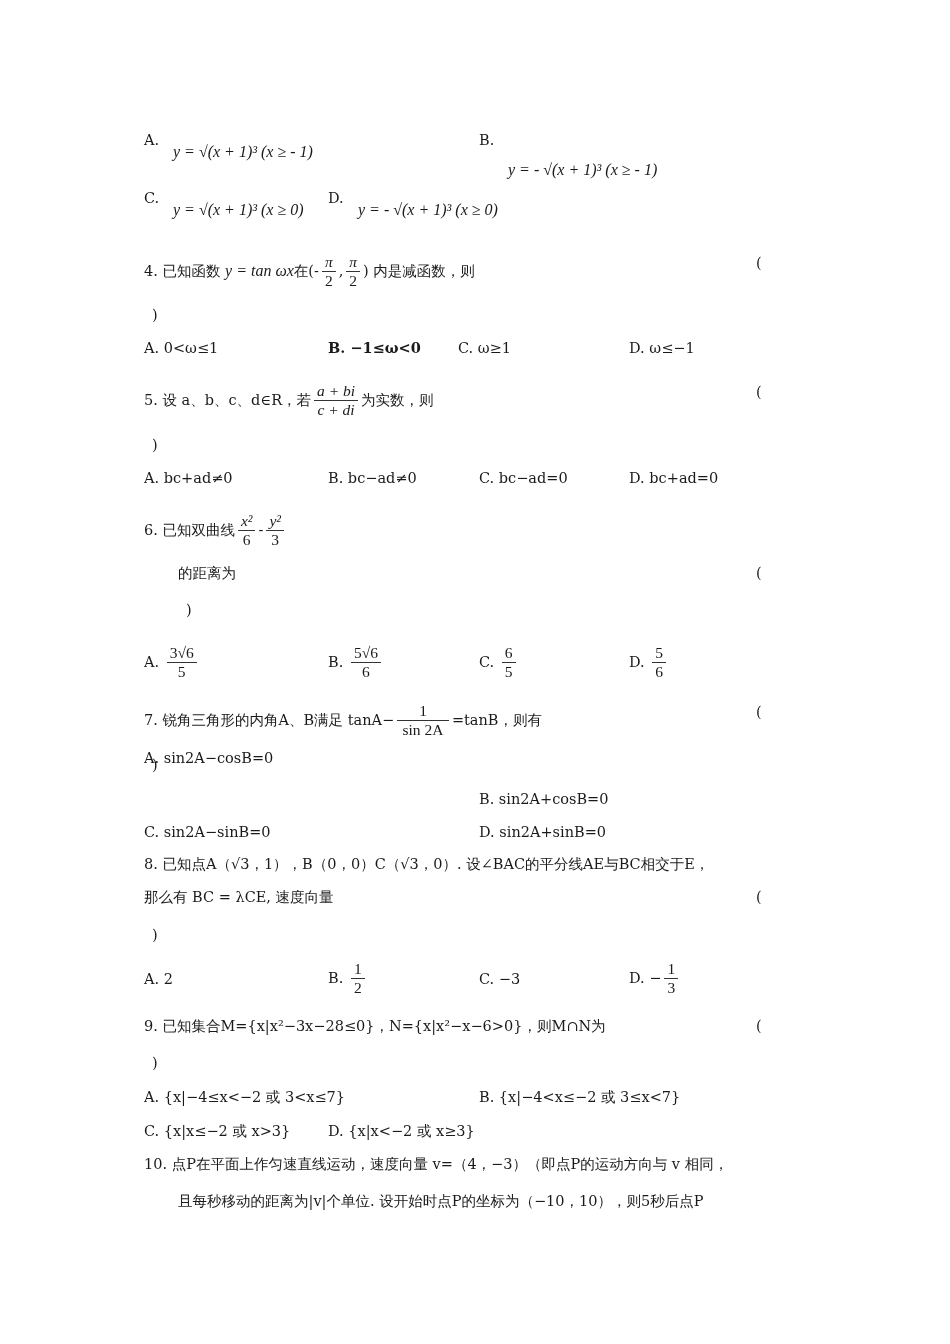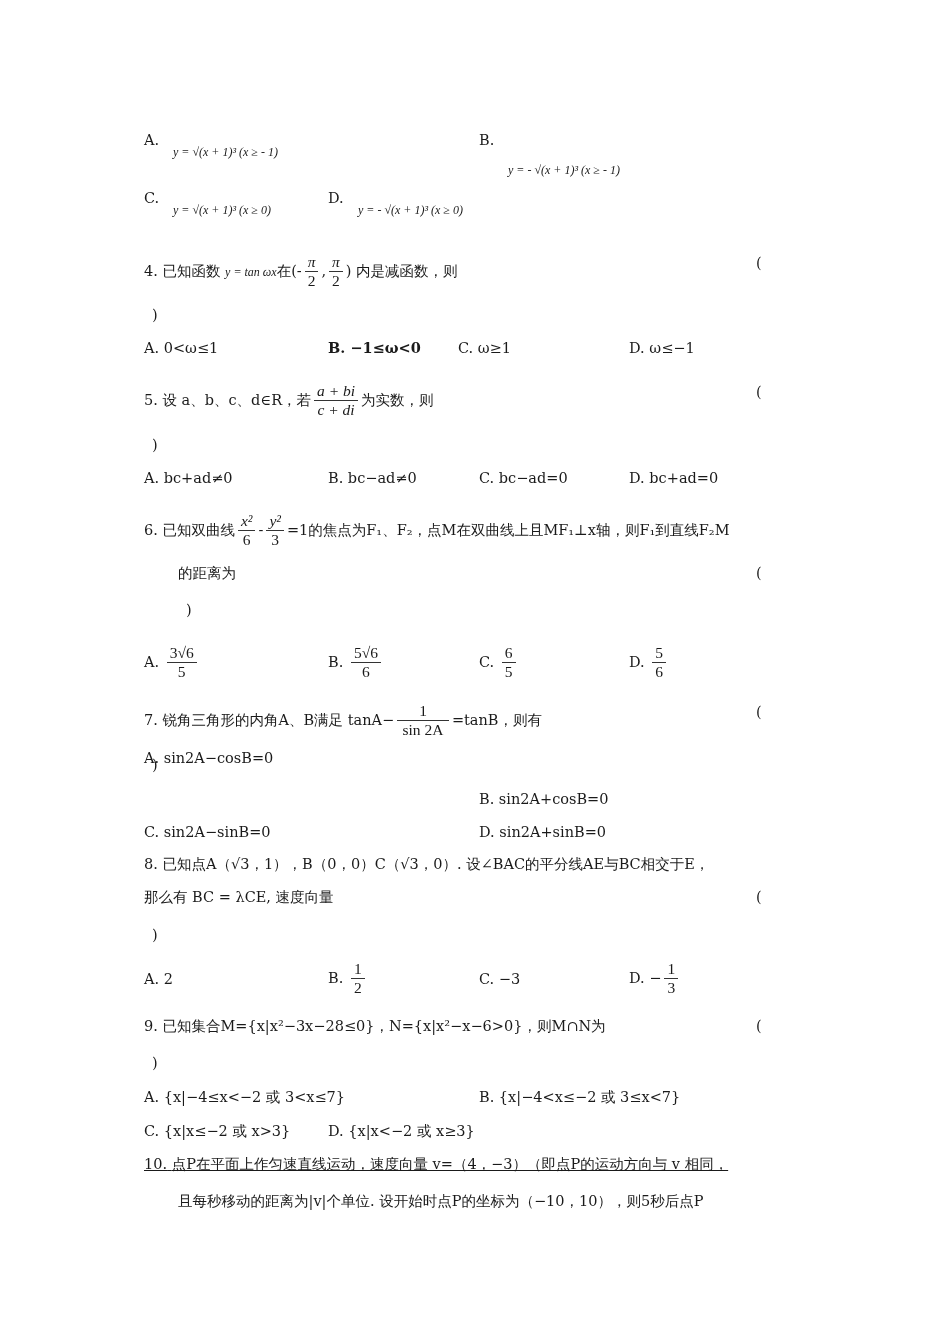--- a/index.html
+++ b/index.html
@@ -1,19 +1,19 @@
 <!DOCTYPE html>
 <html><head>
 <meta charset="utf-8">
 <style>
   html, body { margin:0; padding:0; background:#ffffff; }
   body { width:950px; height:1344px; position:relative; overflow:hidden;
          font-family:"DejaVu Serif", "Liberation Serif", serif; color:#1a1a1a; font-size:14.5px; }
   .abs { position:absolute; white-space:nowrap; line-height:20px; }
-  .m { font-family:"Liberation Serif", "DejaVu Serif", serif; font-size:12px; }
+  .m { font-family:"Liberation Serif", "DejaVu Serif", serif; font-size:16px; }
   .i { font-style:italic; }
   .frac { display:inline-flex; flex-direction:column; align-items:center; vertical-align:middle; font-family:"Liberation Serif", serif; font-size:15.5px; line-height:18px; margin:0 3px; }
   .frac .num { border-bottom:1px solid #333; padding:0 3px; }
   .frac .den { padding:0 3px; }
 </style>
 </head>
 <body>
 
 <div class="abs" style="left:144px;top:130px;">A.</div>
 <div class="abs m i" style="left:173px;top:142px;">y = √(x + 1)³ (x ≥ - 1)</div>
@@ -57,21 +57,21 @@
 <div class="abs" style="left:629px;top:468px;">D. bc+ad=0</div>
 
 <div class="abs" style="left:144px;top:512px;">
   <span>6.</span>
   <span>已知双曲线</span><span class="frac">
       <span class="num i">x²</span>
       <span class="den">6</span>
     </span>-<span class="frac">
       <span class="num i">y²</span>
       <span class="den">3</span>
-    </span><span>=1的焦点为F₁、F₂，点M在双曲线上且MF₁⊥x轴，则F₁到直线F₂M</span>
+    </span>
 </div>
 <div class="abs" style="left:178px;top:563px;">的距离为</div>
 <div class="abs" style="left:756px;top:563px;">(</div>
 <div class="abs" style="left:186px;top:600px;">)</div>
 
 <div class="abs" style="left:144px;top:644px;"><span>A.</span> <span class="frac">
       <span class="num">3√6</span>
       <span class="den">5</span>
     </span></div>
 <div class="abs" style="left:328px;top:644px;"><span>B.</span> <span class="frac">
@@ -123,17 +123,17 @@
   <span>9.</span>
   <span>已知集合M={x|x²−3x−28≤0}，N={x|x²−x−6&gt;0}，则M∩N为</span>
 </div>
 <div class="abs" style="left:756px;top:1016px;">(</div>
 <div class="abs" style="left:152px;top:1053px;">)</div>
 <div class="abs" style="left:144px;top:1087px;">A. {x|−4≤x&lt;−2 或 3&lt;x≤7}</div>
 <div class="abs" style="left:479px;top:1087px;">B. {x|−4&lt;x≤−2 或 3≤x&lt;7}</div>
 <div class="abs" style="left:144px;top:1121px;">C. {x|x≤−2 或 x&gt;3}</div>
 <div class="abs" style="left:328px;top:1121px;">D. {x|x&lt;−2 或 x≥3}</div>
 
-<div class="abs" style="left:144px;top:1154px;text-decoration:underline;">
+<div class="abs" style="left:144px;top:1154px;">
   <span>10.</span>
   <span>点P在平面上作匀速直线运动，速度向量 v=（4，−3）（即点P的运动方向与 v 相同，</span>
 </div>
 <div class="abs" style="left:178px;top:1191px;">且每秒移动的距离为|v|个单位. 设开始时点P的坐标为（−10，10），则5秒后点P</div>
 
 </body></html>

